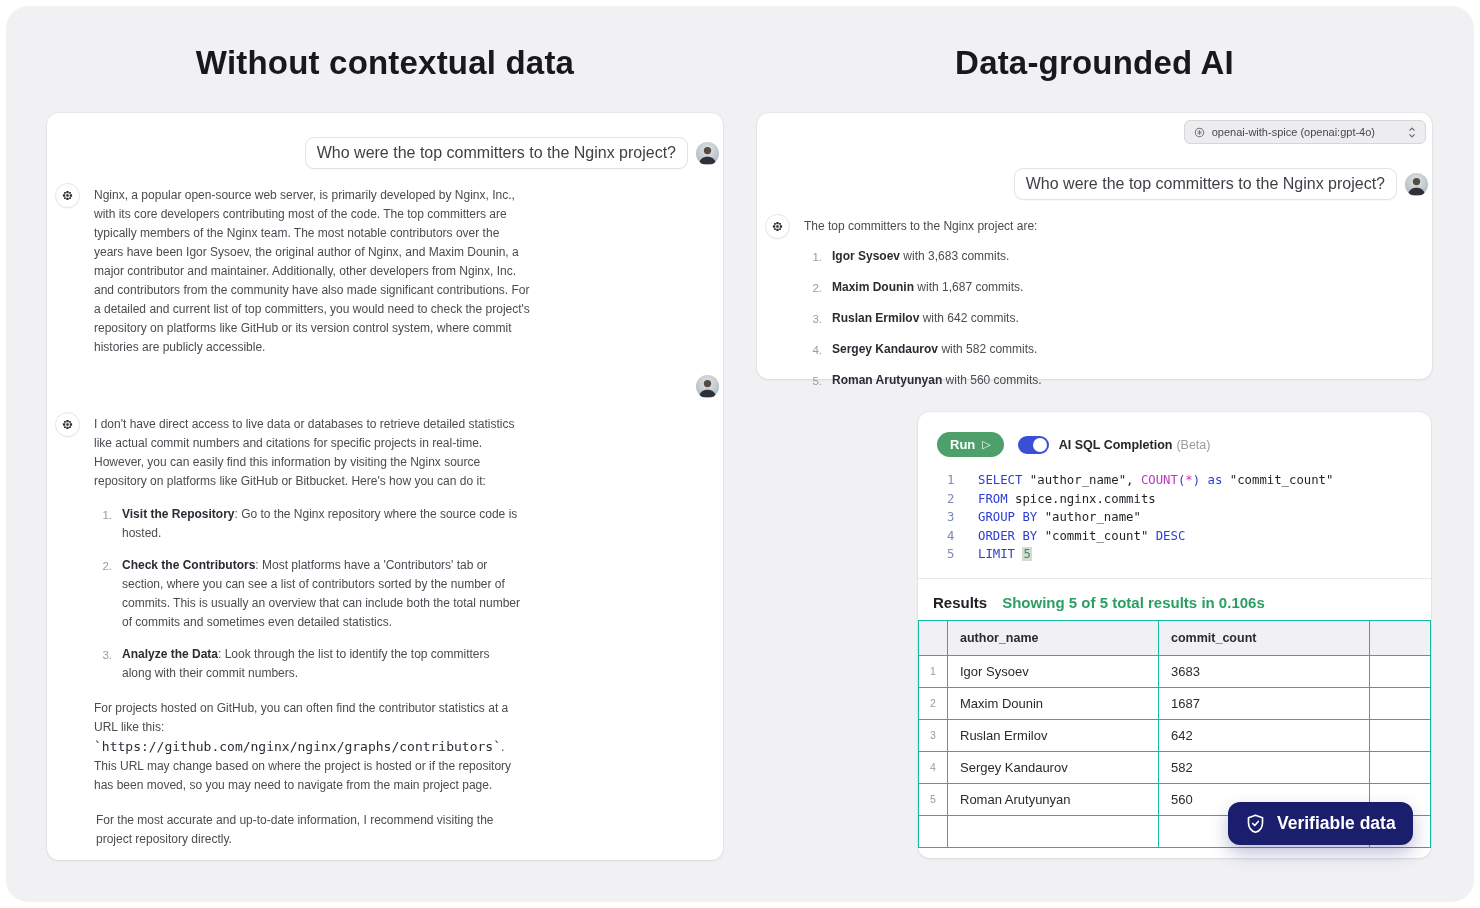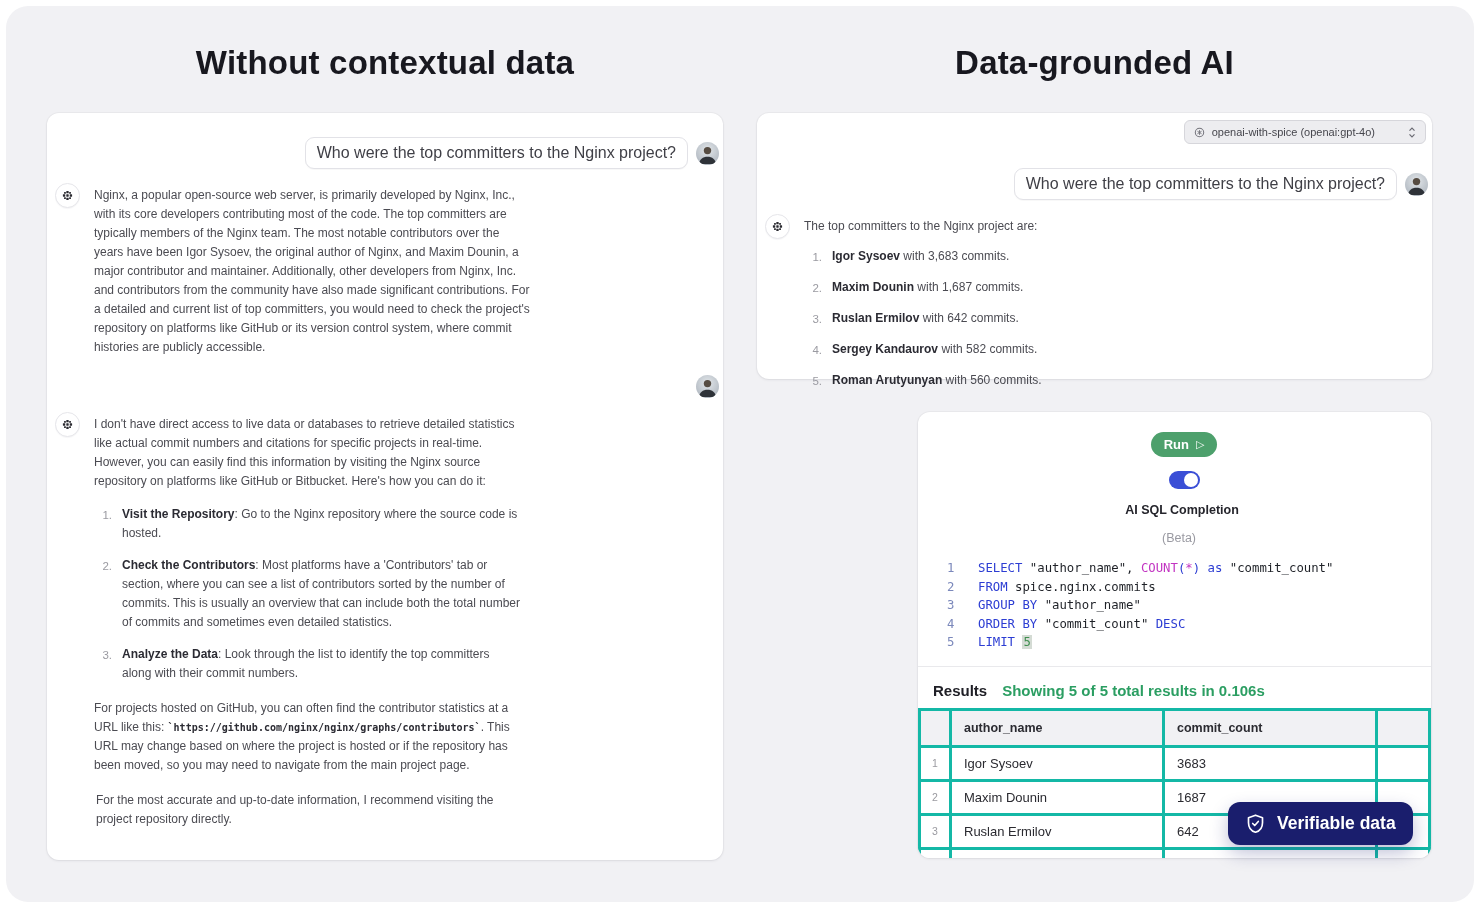--- a/index.html
+++ b/index.html
@@ -33,24 +33,24 @@
     background:radial-gradient(circle at 50% 35%, #e3e7ea 0%, #b7bec6 70%, #9aa2ab 100%);}
   .ai-row{display:flex;align-items:flex-start;gap:14px;padding-left:8px;margin-top:14px;}
   .ai-avatar{width:23px;height:23px;border-radius:50%;border:1px solid #e6e6ea;background:#fff;
     display:flex;align-items:center;justify-content:center;flex:none;box-shadow:0 1px 1px rgba(20,20,40,.04);}
   .msg{width:436px;font-size:12px;line-height:19px;color:#4b4b52;padding-top:3px;}
   .msg p{margin:0 0 14px 0;}
   .msg b{color:#2b2b33;font-weight:700;}
   .step{display:flex;gap:10px;margin:13px 0 0 4px;}
   .step-num{color:#9a9aa1;font-size:11.5px;width:14px;text-align:right;flex:none;padding-top:1px;}
   .step-body{width:398px;}
-  .inline-code{font-family:"DejaVu Sans Mono", monospace;font-size:10px;font-weight:700;color:#2b2b33;}
+  .inline-code{font-family:"DejaVu Sans Mono", monospace;font-size:13px;font-weight:400;color:#2b2b33;}
 
   
-  .toolbar{display:flex;align-items:center;gap:14px;padding:20px 0 0 19px;flex-direction:column;}
+  .toolbar{display:flex;align-items:center;gap:14px;padding:20px 0 0 19px;}
   .run-btn{display:inline-flex;align-items:center;gap:7px;height:25px;padding:0 13px;border:none;
     background:var(--accent-green,#4da06c);color:#fff;font-weight:700;font-size:13px;border-radius:14px;cursor:pointer;
     font-family:"Liberation Sans", sans-serif;}
   .run-btn .play{font-size:11px;font-weight:400;}
   .toggle{width:31px;height:18px;border-radius:10px;background:var(--toggle-blue,#3a4ed6);position:relative;cursor:pointer;flex:none;}
   .toggle .knob{position:absolute;right:2px;top:2px;width:14px;height:14px;border-radius:50%;background:#fff;}
   .toggle-label{font-size:12.5px;font-weight:700;color:#25252c;margin-left:-4px;}
   .toggle-beta{font-size:12.5px;color:#9a9aa2;font-weight:400;}
 
   .code-area{margin-top:14px;font-family:"DejaVu Sans Mono", monospace;font-size:12.3px;line-height:18.5px;cursor:text;}
@@ -60,21 +60,21 @@
   .tok-p{color:#1e2127;}
   .tok-f{color:var(--code-function,#c234c2);}
   .tok-n{color:var(--code-number,#3f8f4f);background:var(--code-number-bg,#d4dbd4);padding:0 1px;}
 
   .code-divider{border-top:1px solid #e9e9ec;margin-top:14px;}
   .results-bar{display:flex;align-items:baseline;gap:15px;padding:15px 0 9px 15px;}
   .results-title{font-size:15px;font-weight:700;color:#202027;}
   .results-status{font-size:15px;font-weight:700;color:var(--status-green,#2b9e62);}
 
   table.results{border-collapse:collapse;width:100%;table-layout:fixed;}
-  table.results th, table.results td{border:3px solid #14b8a6;padding:0 12px;text-align:left;overflow:hidden;margin-top:24px;}
+  table.results th, table.results td{border:1px solid #14b8a6;padding:0 12px;text-align:left;overflow:hidden;margin-top:24px;}
   table.results th{background:#f1f1f4;height:34px;font-size:12.5px;font-weight:700;color:#2b2b31;}
   table.results td{height:31px;font-size:13px;color:#2a2a30;background:#fff;}
   table.results .numcol{width:28px;padding:0;text-align:center;}
   table.results td.numcol{font-size:10.5px;color:#9a9aa0;}
   table.results .col-a{width:186px;}
   table.results .col-b{width:186px;}
 
   .verif-badge{position:absolute;left:1228px;top:802px;height:43px;display:flex;align-items:center;gap:11px;
     padding:0 17px;background:var(--badge-navy,#1a1e6d);border-radius:12px;color:#fff;font-weight:700;font-size:17.5px;
     box-shadow:0 8px 18px rgba(26,30,110,.28);z-index:5;}

